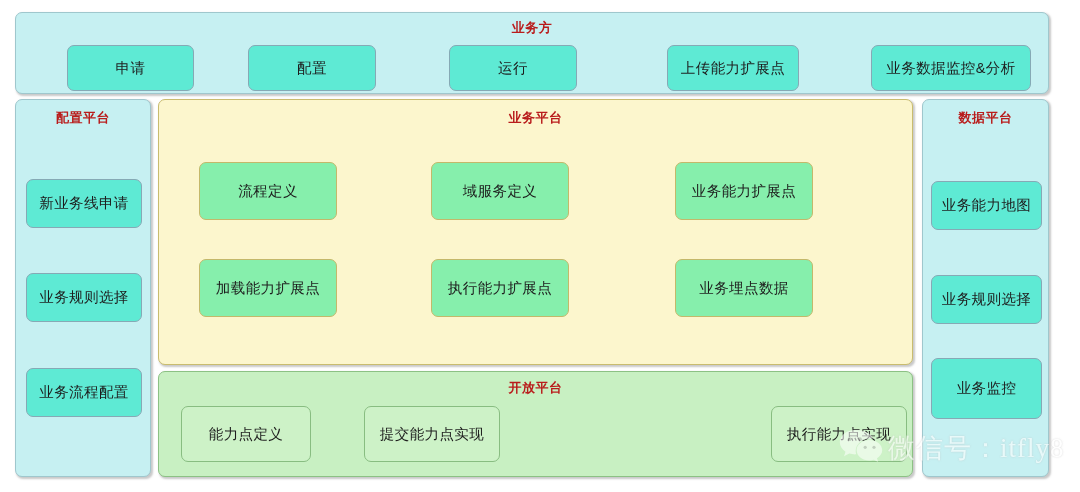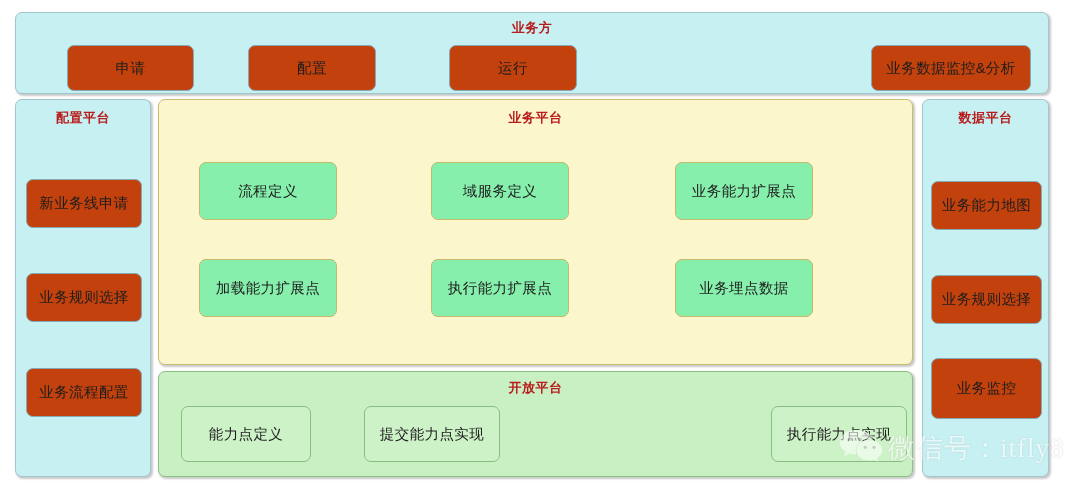--- a/index.html
+++ b/index.html
@@ -49,21 +49,21 @@
     align-items: center;
     justify-content: center;
     font-size: 14.5px;
     color: #1d1d1d;
     letter-spacing: 0.4px;
     white-space: nowrap;
   }
 
   
   .cyan-panel  { background: #c6f0f2; border: 1px solid #9fc7cd; }
-  .cyan-node   { background: #c2410c; border: 1px solid #86a9b5; }
+  .cyan-node   { background: #5eead4; border: 1px solid #86a9b5; }
 
   .yellow-panel{ background: #fcf6cd; border: 1px solid #c9bc6e; }
   .yellow-node { background: #86efac; border: 1px solid #c4b86a; }
 
   .green-panel { background: #c8f0c2; border: 1px solid #8cc184; }
   .green-node  { background: #cdf2c7; border: 1px solid #88bd81; }
 
   
   #watermark {
     position: absolute;
@@ -92,20 +92,23 @@
     <div class="panel-title" style="top:6px;">业务方</div>
 
     <div class="node cyan-node" style="left:51px; top:32px; width:127px; height:46px;">
       <span>申请</span>
     </div>
     <div class="node cyan-node" style="left:232px; top:32px; width:128px; height:46px;">
       <span>配置</span>
     </div>
     <div class="node cyan-node" style="left:433px; top:32px; width:128px; height:46px;">
       <span>运行</span>
+    </div>
+    <div class="node cyan-node" style="left:651px; top:32px; width:132px; height:46px;">
+      <span>上传能力扩展点</span>
     </div>
     <div class="node cyan-node" style="left:855px; top:32px; width:160px; height:46px;">
       <span>业务数据监控&amp;分析</span>
     </div>
   </div>
 
   <div class="panel cyan-panel" style="left:15px; top:99px; width:136px; height:378px;">
     <div class="panel-title" style="top:9px;">配置平台</div>
 
     <div class="node cyan-node" style="left:10px; top:79px; width:116px; height:49px;">

